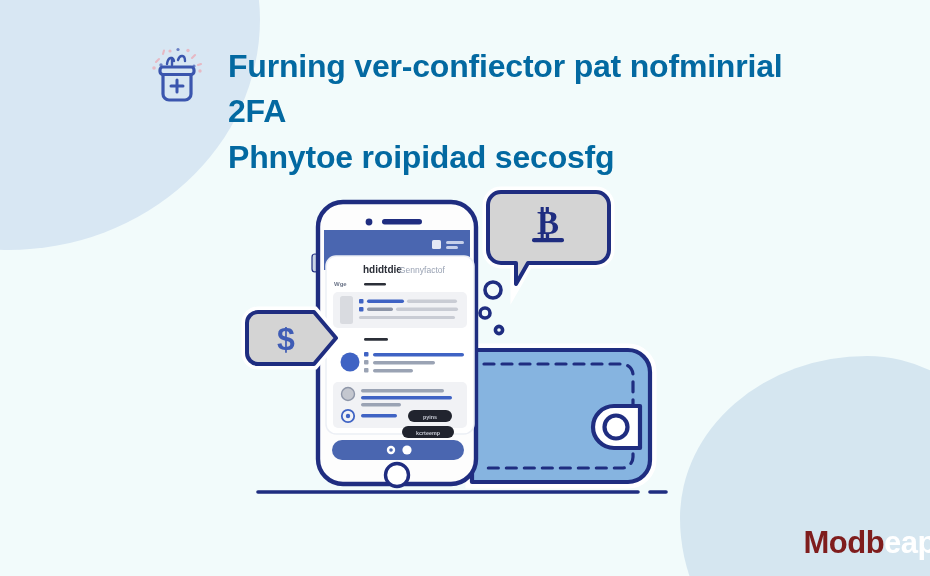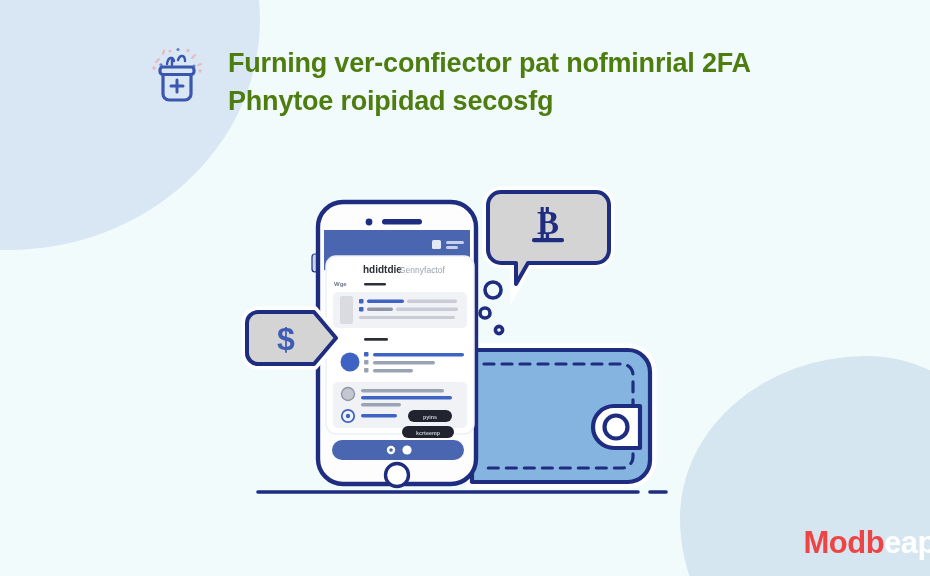--- a/index.html
+++ b/index.html
@@ -53,24 +53,24 @@
     gap: 22px;
     width: 700px;
   }
   .headline-icon {
     width: 58px;
     height: 62px;
     flex: 0 0 58px;
     margin-top: 2px;
   }
   .headline-text {
-    font-size: 27px;
+    font-size: 32px;
     line-height: 1.42;
     font-weight: 700;
-    color: #4d7c0f;
+    color: #0369a1;
     letter-spacing: -0.2px;
     white-space: pre-line;
   }
 
   
   .illustration {
     position: absolute;
     left: 236px;
     top: 172px;
     width: 440px;
@@ -84,21 +84,21 @@
     right: -6px;
     bottom: 18px;
     display: flex;
     align-items: baseline;
     font-size: 31px;
     font-weight: 700;
     letter-spacing: -0.5px;
     line-height: 1;
     white-space: nowrap;
   }
-  .logo-a { color: #ef4444; }
+  .logo-a { color: #7f1d1d; }
   .logo-b { color: #ffffff; }
 </style>
 </head>
 <body>
 
 <div class="stage">
 
   <div class="blob blob-topleft"></div>
   <div class="blob blob-bottomright"></div>
 

